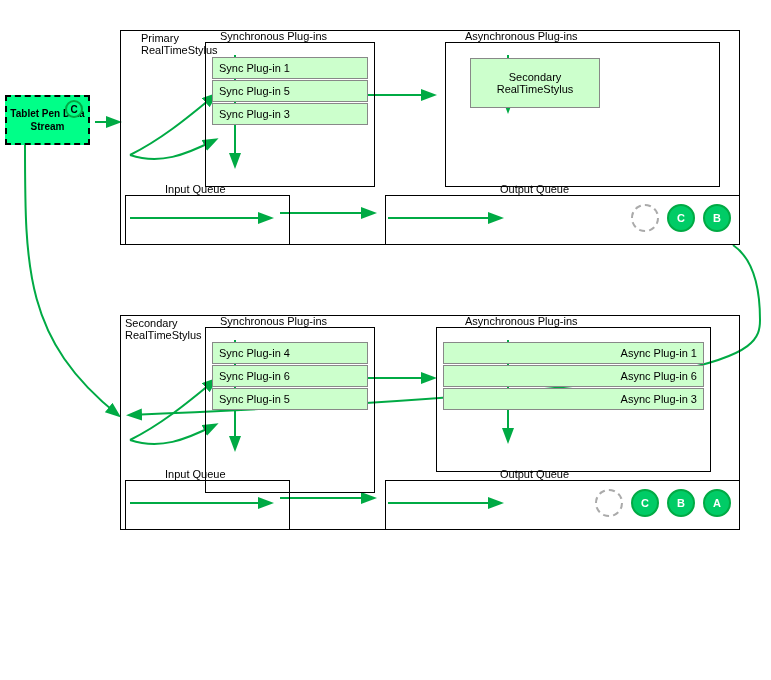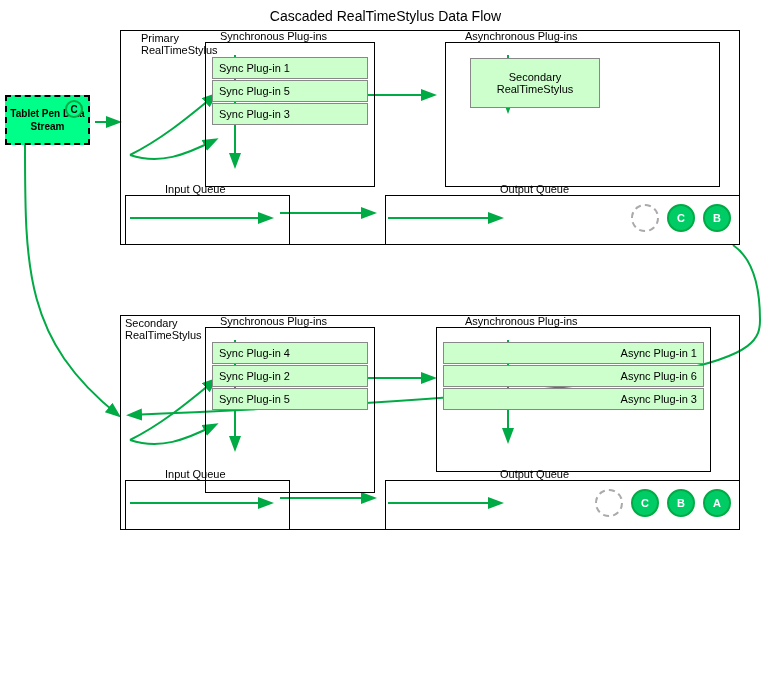--- a/index.html
+++ b/index.html
@@ -342,21 +342,20 @@
       width: 771px;
       height: 680px;
       pointer-events: none;
     }
   </style>
 </head>
 <body>
 
 <div class="diagram-container">
 
-  <div class="page-title">Cascaded RealTimeStylus Data Flow</div>
 
   <svg class="arrows-svg">
 
     <defs>
       <marker id="arr" markerWidth="8" markerHeight="8" refX="6" refY="3" orient="auto">
         <path d="M0,0 L0,6 L8,3 z" fill="#00aa44"></path>
       </marker>
       <marker id="arr2" markerWidth="8" markerHeight="8" refX="6" refY="3" orient="auto">
         <path d="M0,0 L0,6 L8,3 z" fill="#00aa44"></path>
       </marker>
@@ -448,21 +447,21 @@
 
     <div class="secondary-rts-box"></div>
     <div class="secondary-rts-label" style="white-space:pre-line;">Secondary
 RealTimeStylus</div>
 
     <div class="sync-plugins-label-bottom">Synchronous Plug-ins</div>
 
     <div class="sync-plugins-box-bottom">
       <div class="plugin-list">
         <div class="plugin-item">Sync Plug-in 4</div>
-        <div class="plugin-item">Sync Plug-in 2</div>
+        <div class="plugin-item">Sync Plug-in 6</div>
         <div class="plugin-item">Sync Plug-in 5</div>
       </div>
     </div>
 
     <div class="async-plugins-label-bottom">Asynchronous Plug-ins</div>
 
     <div class="async-plugins-box-bottom">
       <div class="plugin-list">
         <div class="plugin-item">Async Plug-in 1</div>
         <div class="plugin-item">Async Plug-in 6</div>

